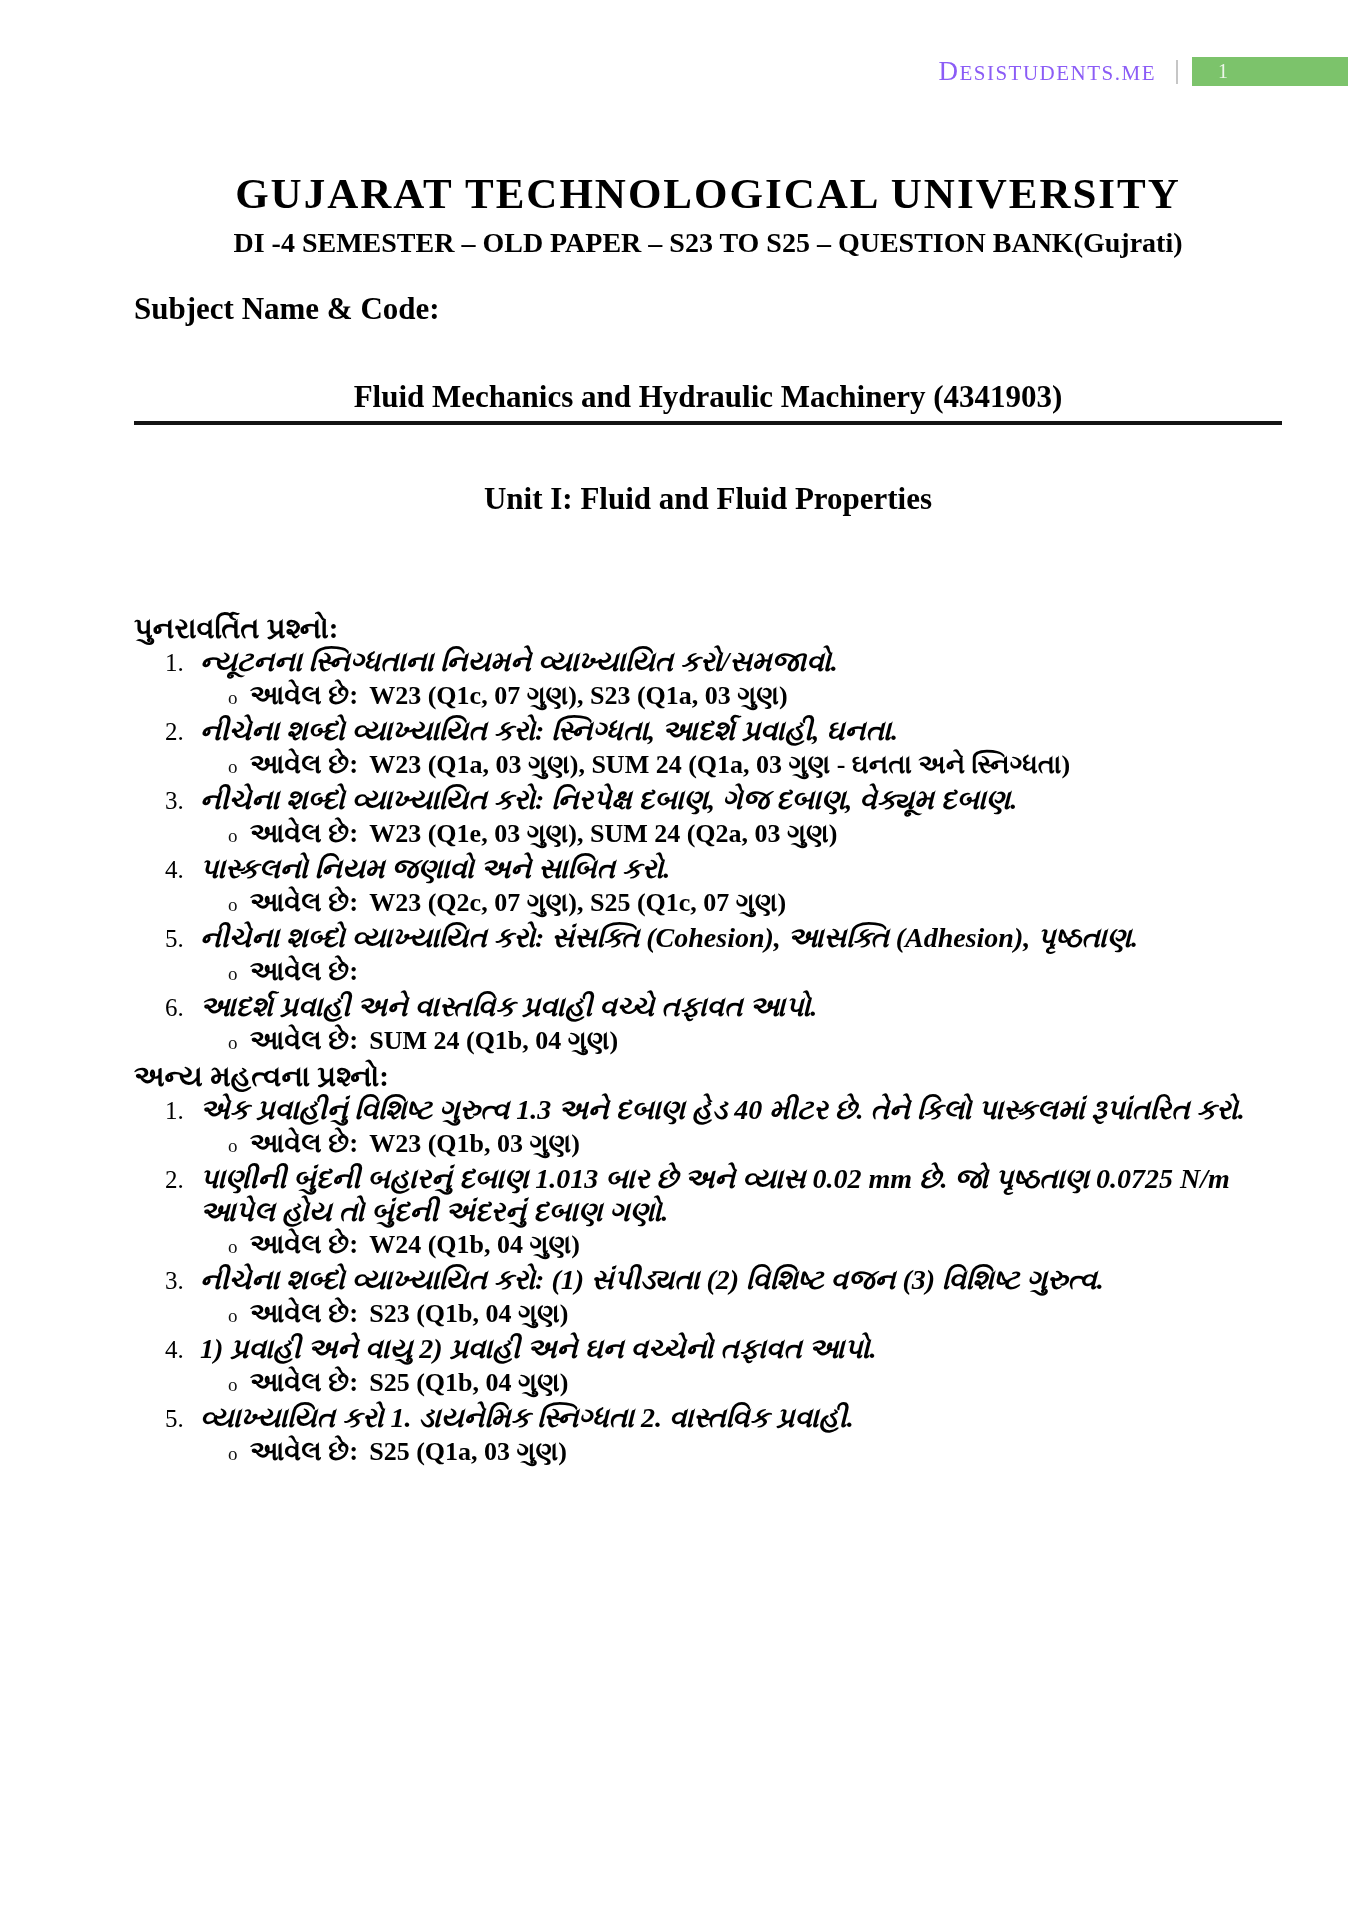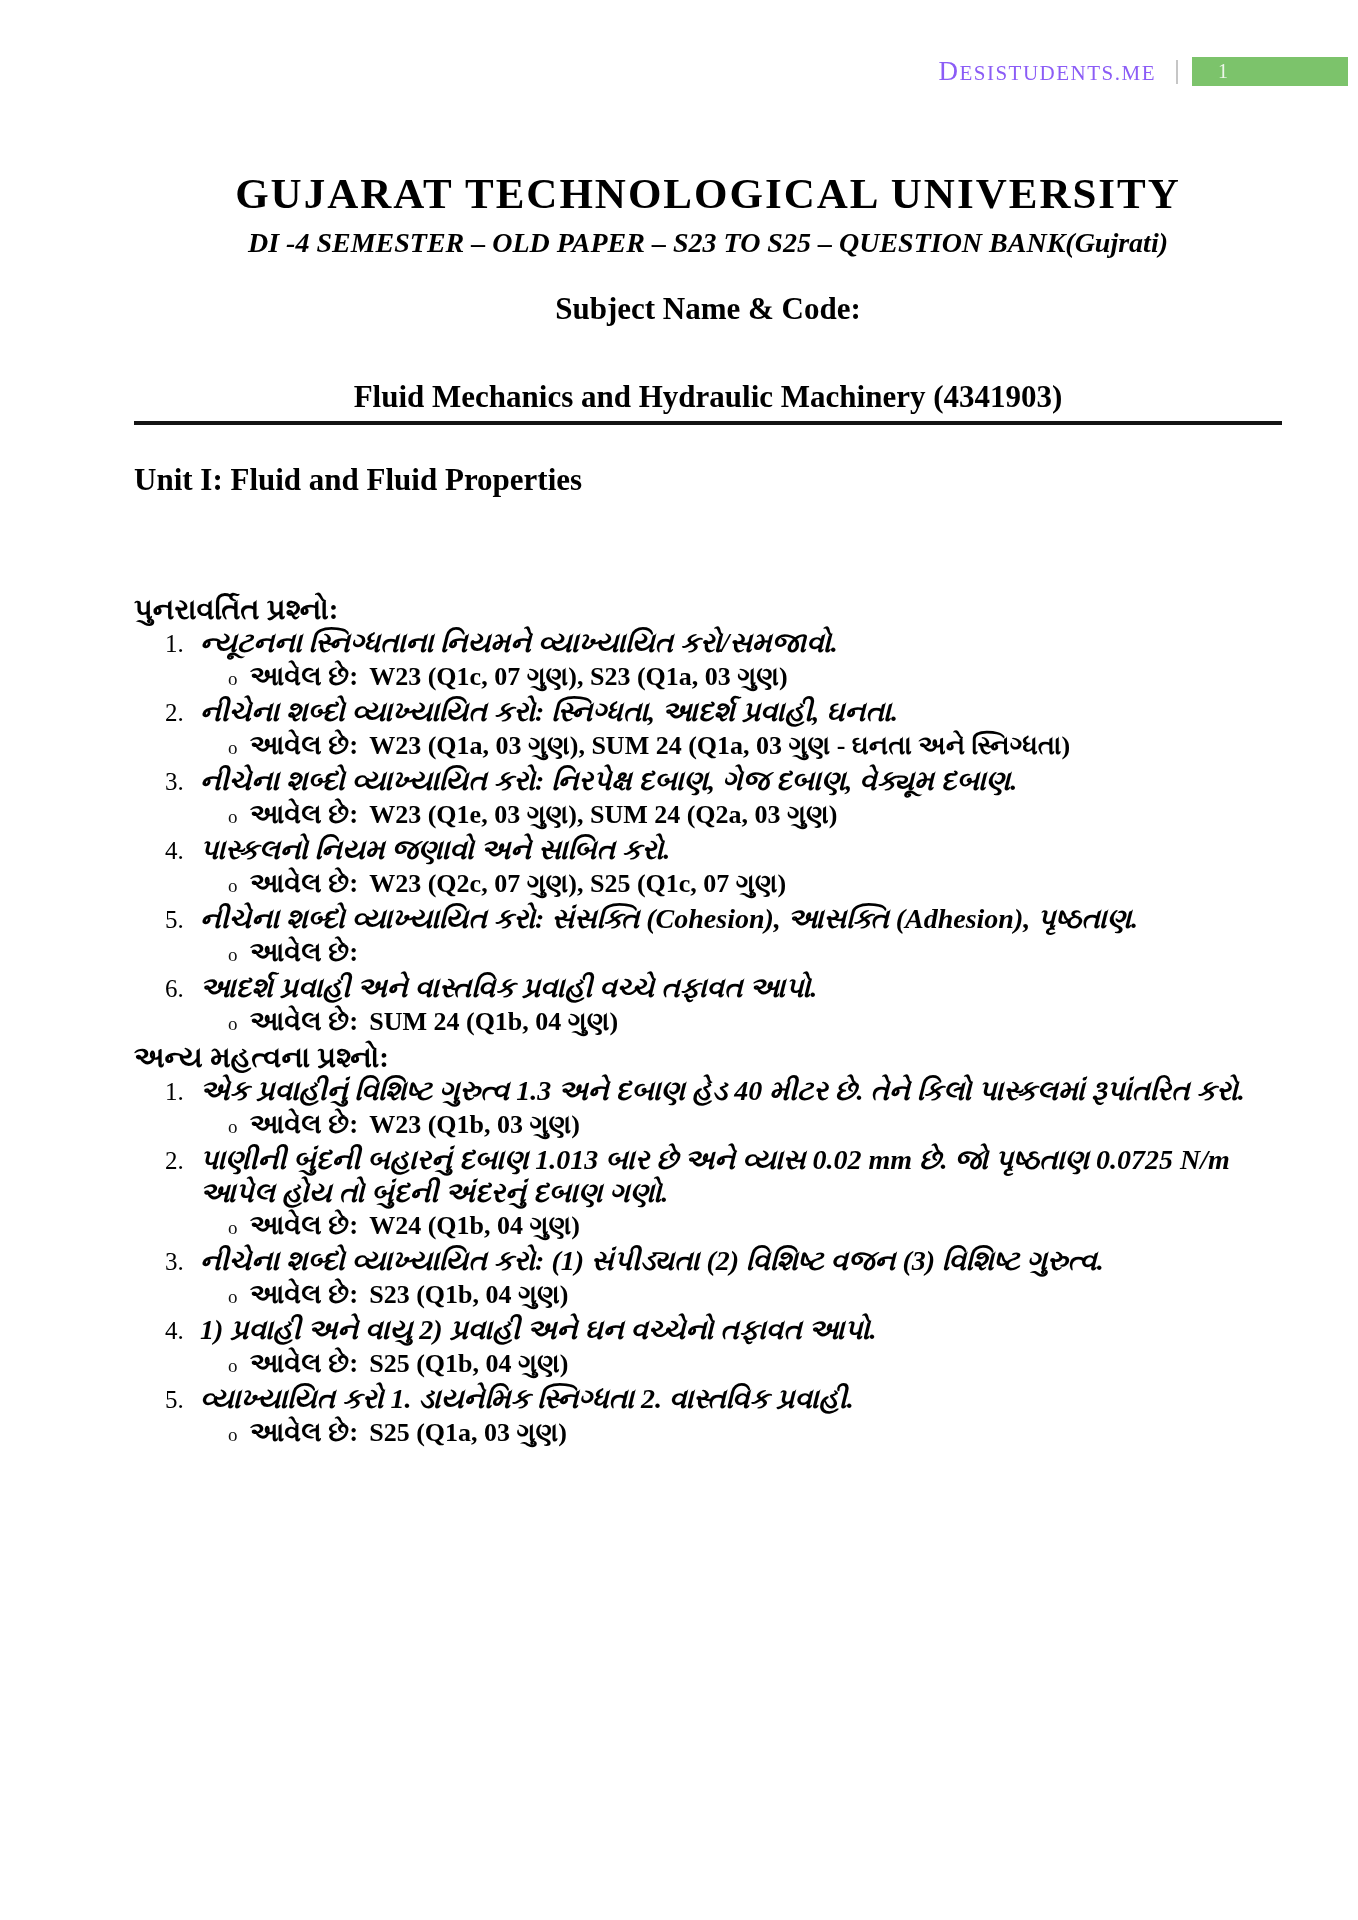--- a/index.html
+++ b/index.html
@@ -30,37 +30,36 @@
     margin-right: 10px;
   }
   .page { padding: 170px 76px 0 134px; }
   .doc-title {
     text-align: center; font-weight: bold; font-size: 43px;
     letter-spacing: 2px; line-height: 1.1;
   }
   .paper-line {
     text-align: center; font-weight: bold; font-size: 28px;
     margin-top: 10px;
-    font-style: italic;
   }
   .subject-label {
-    text-align: center; font-weight: bold; font-size: 31px;
+    text-align: left; font-weight: bold; font-size: 31px;
     margin-top: 32px;
   }
   .subject-name {
     text-align: center; font-weight: bold; font-size: 31px;
     margin-top: 52px;
   }
   .subject-rule {
     border-bottom: 4px solid #141414; margin-top: 6px;
     box-shadow: 0 6px 0 -4px #bdbdbd;
   }
   .unit-title {
-    font-weight: bold; font-size: 31px;
-    margin-top: 37px; margin-bottom: 94px;
+    text-align: center; font-weight: bold; font-size: 31px;
+    margin-top: 56px; margin-bottom: 94px;
   }
   .section { margin: 0; }
   .section-heading {
     font-weight: bold; font-size: 29px; line-height: 34px;
   }
   .q-line { display: flex; line-height: 33px; font-size: 28px; align-items: baseline; }
   .q-num  { flex: 0 0 66px; padding-left: 31px; font-weight: normal; font-size: 25px; }
   .q-text { font-weight: bold; flex: 1; font-style: italic; }
   .a-line { display: flex; line-height: 33px; align-items: baseline; }
   .a-bullet { flex: 0 0 116px; padding-left: 94px; font-size: 19px; color: #111; }

